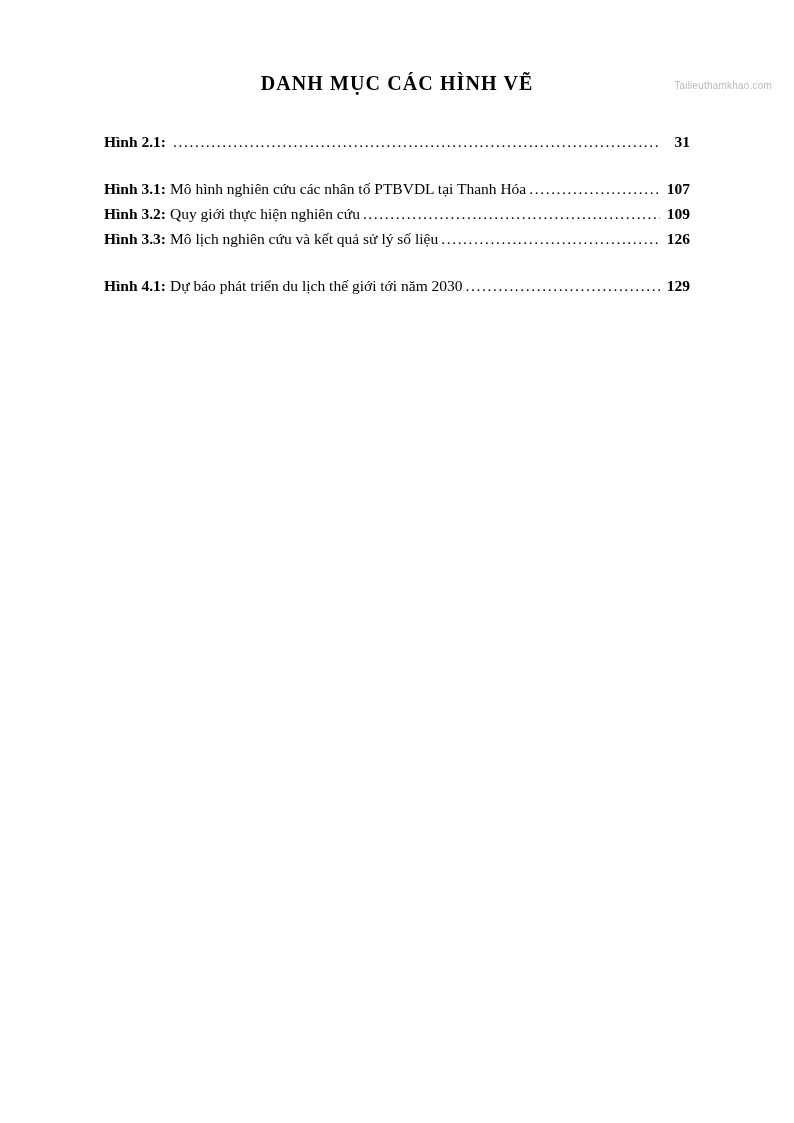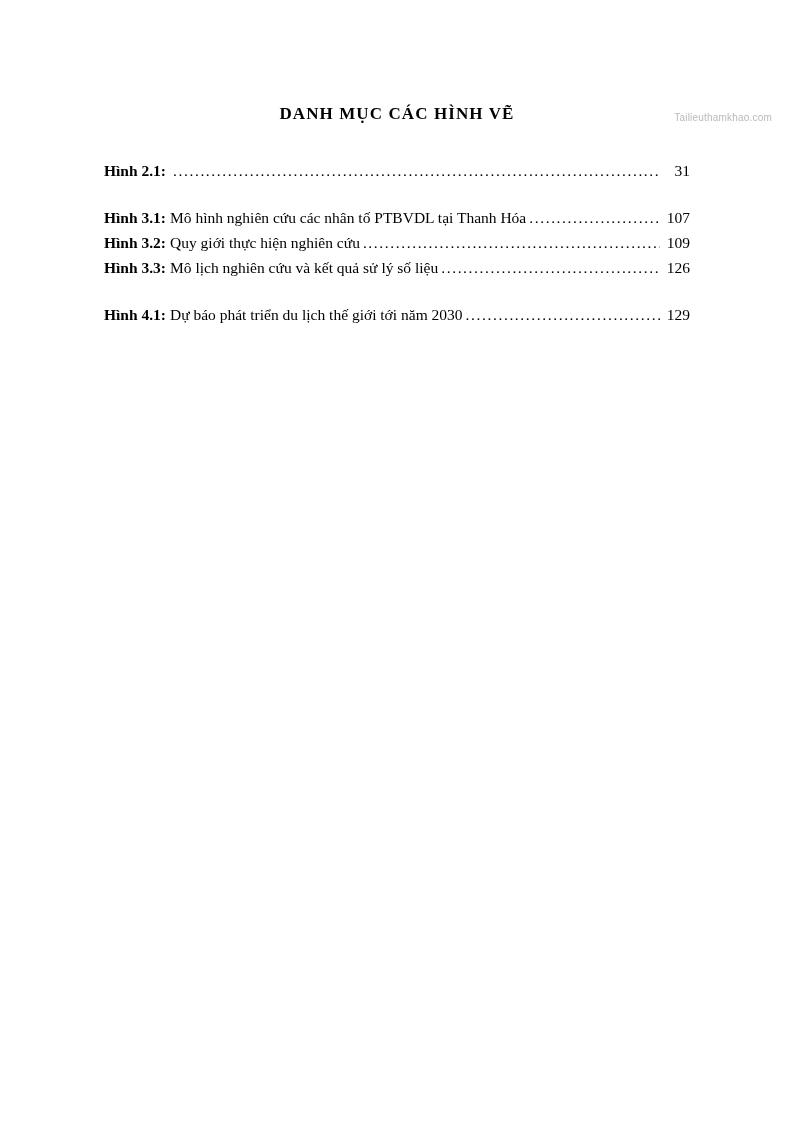--- a/index.html
+++ b/index.html
@@ -25,25 +25,25 @@
     position: absolute;
     top: 8px;
     right: 22px;
     font-family: "Liberation Sans", sans-serif;
     font-size: 10px;
     color: #b9b9b9;
     letter-spacing: 0.2px;
     user-select: none;
   }
   .doc-title {
-    margin-top: 104px;
+    margin-top: 72px;
     text-align: center;
     font-family: "Liberation Serif", serif;
     font-weight: bold;
-    font-size: 17px;
+    font-size: 20px;
     letter-spacing: 1.1px;
   }
   .toc {
     margin: 8px auto;
     padding: 0;
     width: 586px;
     margin-top: 34px;
   }
   .group {
     margin-bottom: 22px;
@@ -72,20 +72,21 @@
     letter-spacing: 1.6px;
     color: #000;
     position: relative;
     bottom: 0;
   }
   .entry .page-num {
     flex: 0 0 auto;
     text-align: right;
     min-width: 26px;
     padding-left: 2px;
+    font-weight: bold;
   }
 </style>
 </head>
 <body>
 
 <div class="page">
 
   <div class="watermark">Tailieuthamkhao.com</div>
 
   <div class="doc-title">DANH MỤC CÁC HÌNH VẼ</div>

